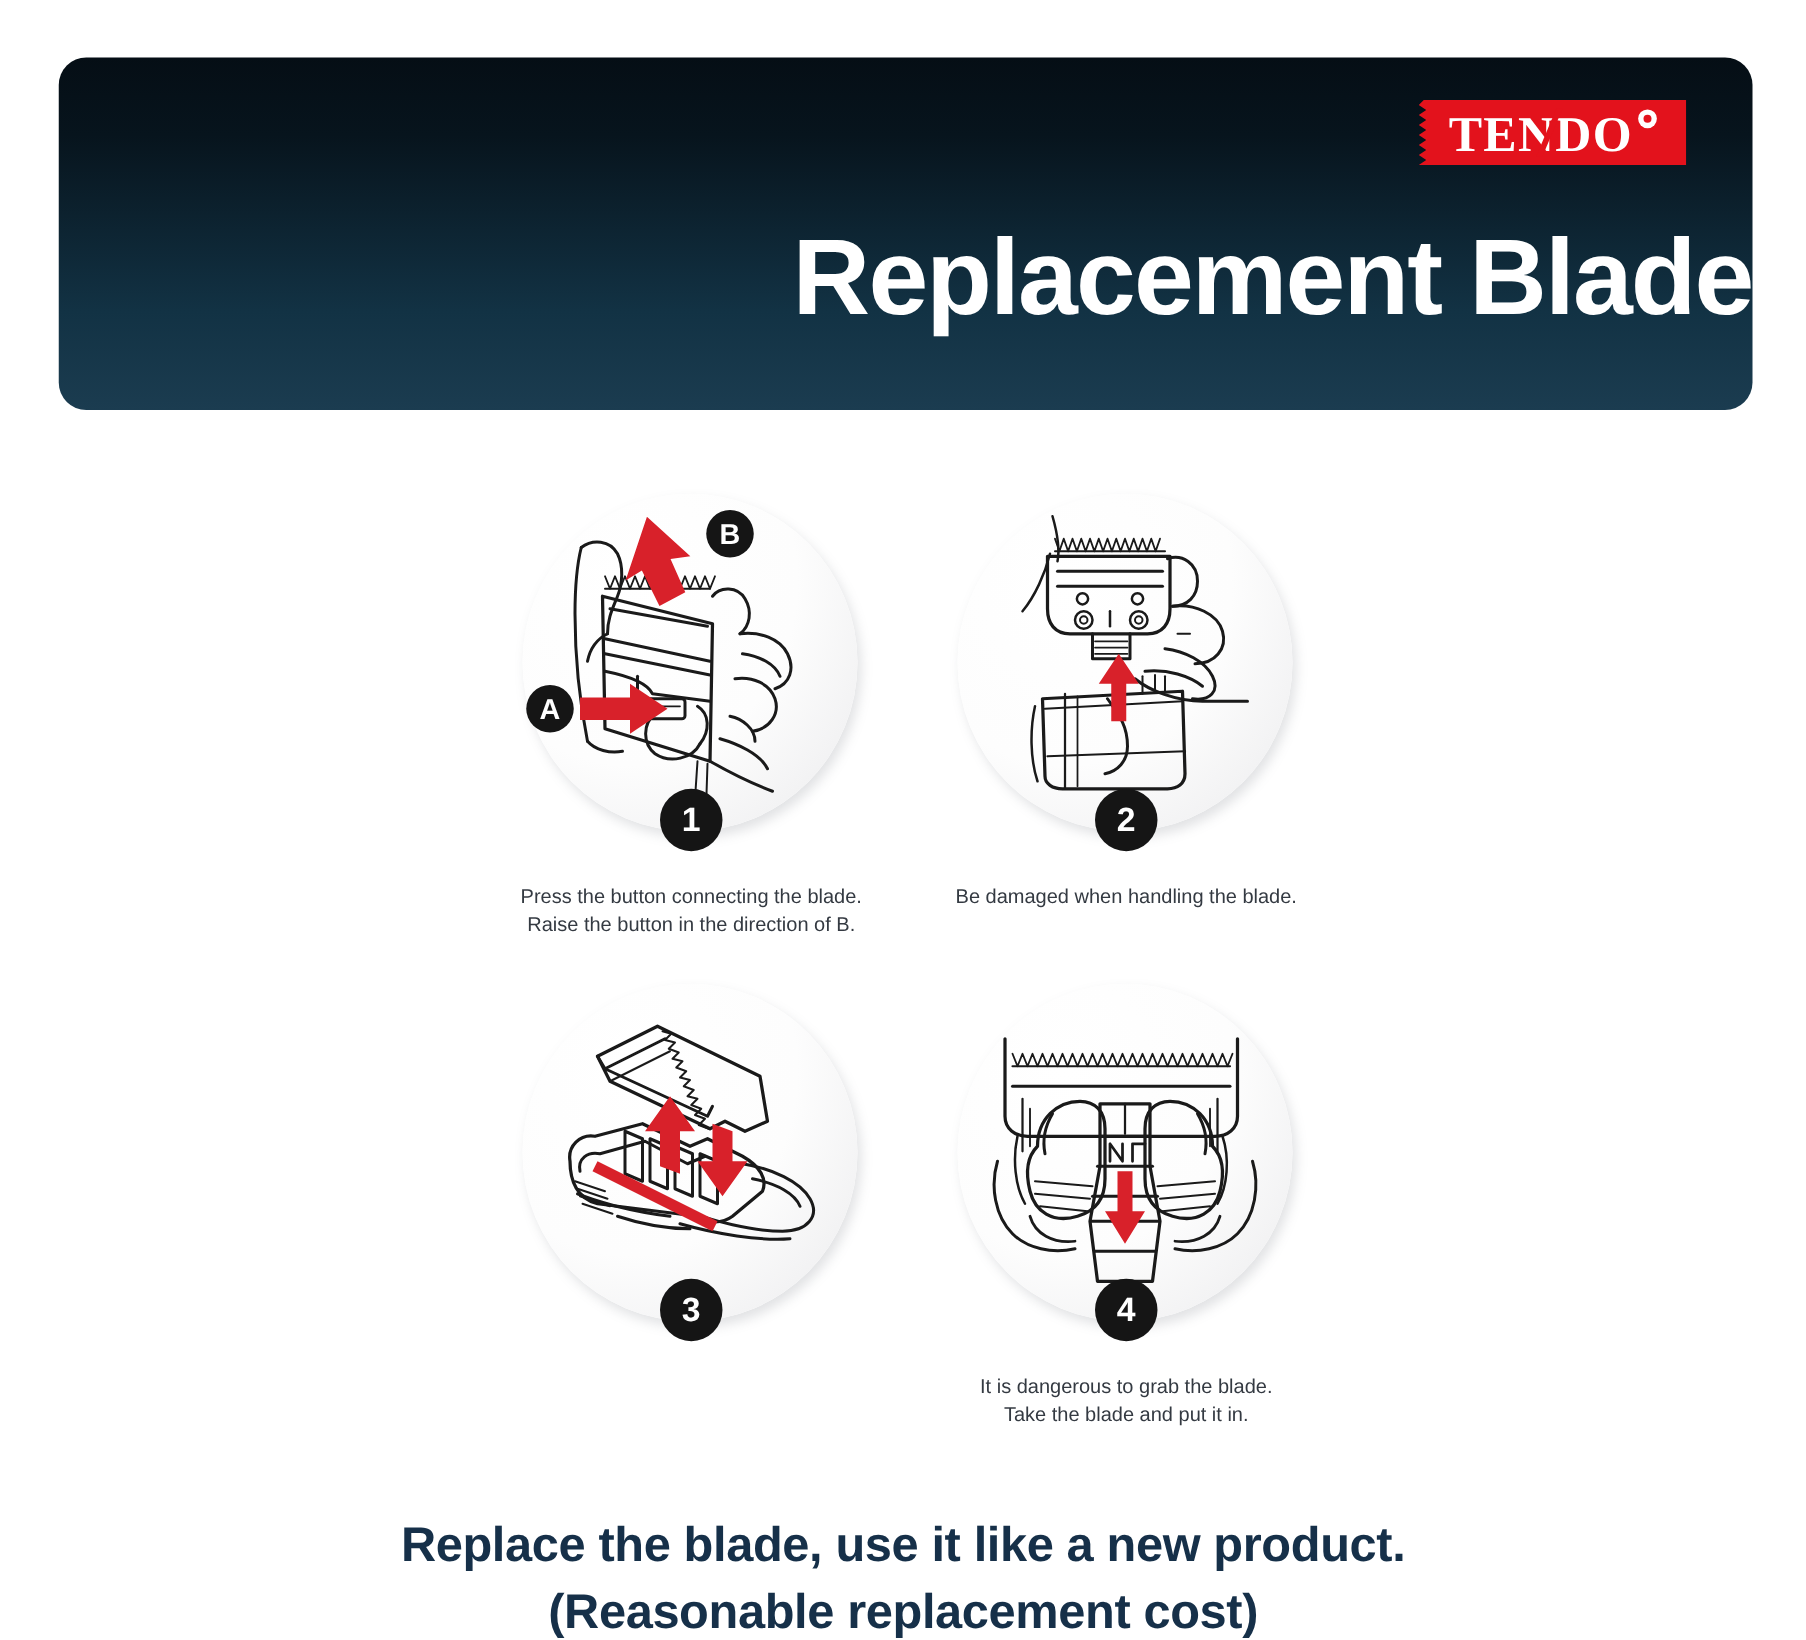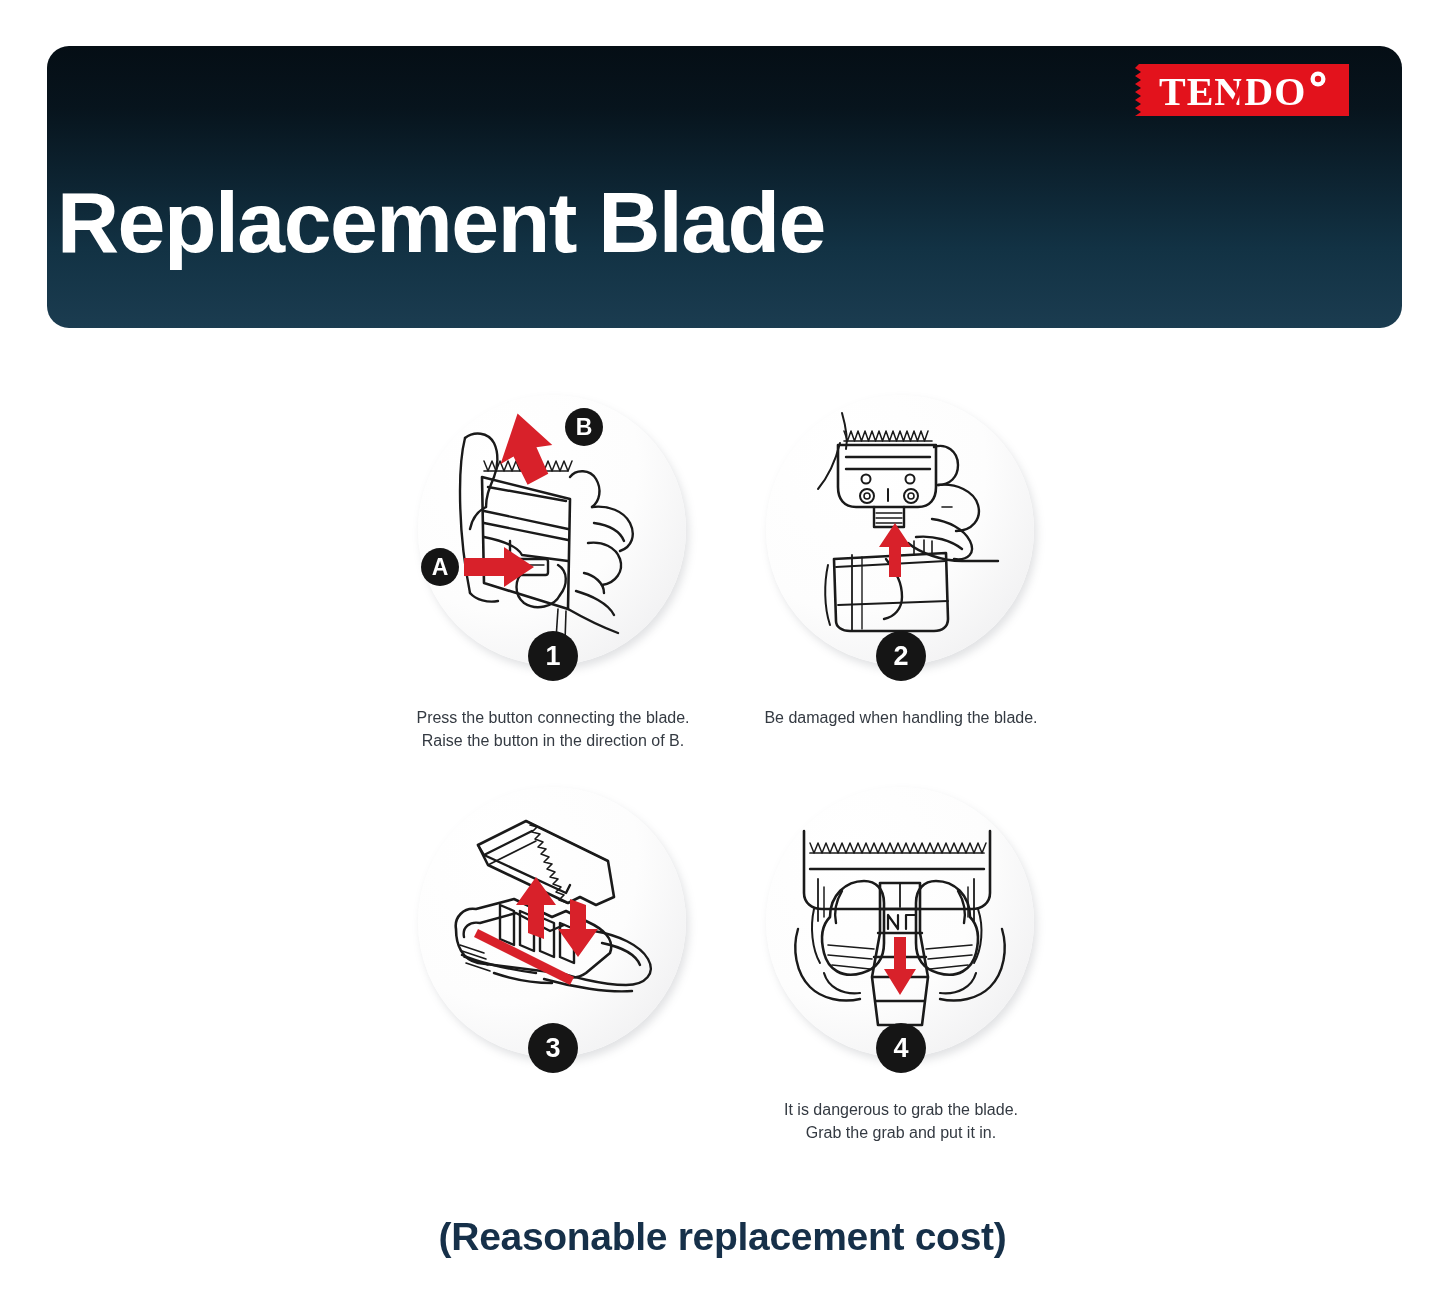--- a/index.html
+++ b/index.html
@@ -27,35 +27,35 @@
     border-radius: 22px;
     background: linear-gradient(180deg, #050e15 0%, #07141d 22%, #123244 72%, #1b3c50 100%);
     overflow: hidden;
   }
   .banner-title {
     position: absolute;
     left: 0;
     right: 0;
     top: 176px;
     transform: translateY(-50%);
-    text-align: left;
+    text-align: right;
     color: #ffffff;
     font-size: 86px;
     font-weight: bold;
     letter-spacing: -1.5px;
     line-height: 1;
     font-family: "Liberation Sans", sans-serif;
     padding-left: 10px;
   }
 
   
   .logo {
     position: absolute;
     left: 1125px;
-    top: 62px;
+    top: 78px;
     width: 224px;
     height: 56px;
   }
   .logo svg { display: block; }
 
   
   .steps {
     position: absolute;
     left: 0;
     top: 395px;
@@ -421,22 +421,23 @@
               </g>
 
               <g>
                 <path d="M128 150 L128 182 L118 182 L134 208 L150 182 L140 182 L140 150 Z" fill="#d8212a"></path>
               </g>
             </svg>
           </div>
           <div class="badge-num">4</div>
         </div>
         <div class="caption">It is dangerous to grab the blade.
-Grab the grab and put it in.</div>
+Take the blade and put it in.</div>
       </div>
     </div>
   </div>
 
   <div class="footer">
+    <span class="footer-line">Replace the blade, use it like a new product.</span>
     <span class="footer-line">(Reasonable replacement cost)</span>
   </div>
 
 </div>
 
 </body></html>

